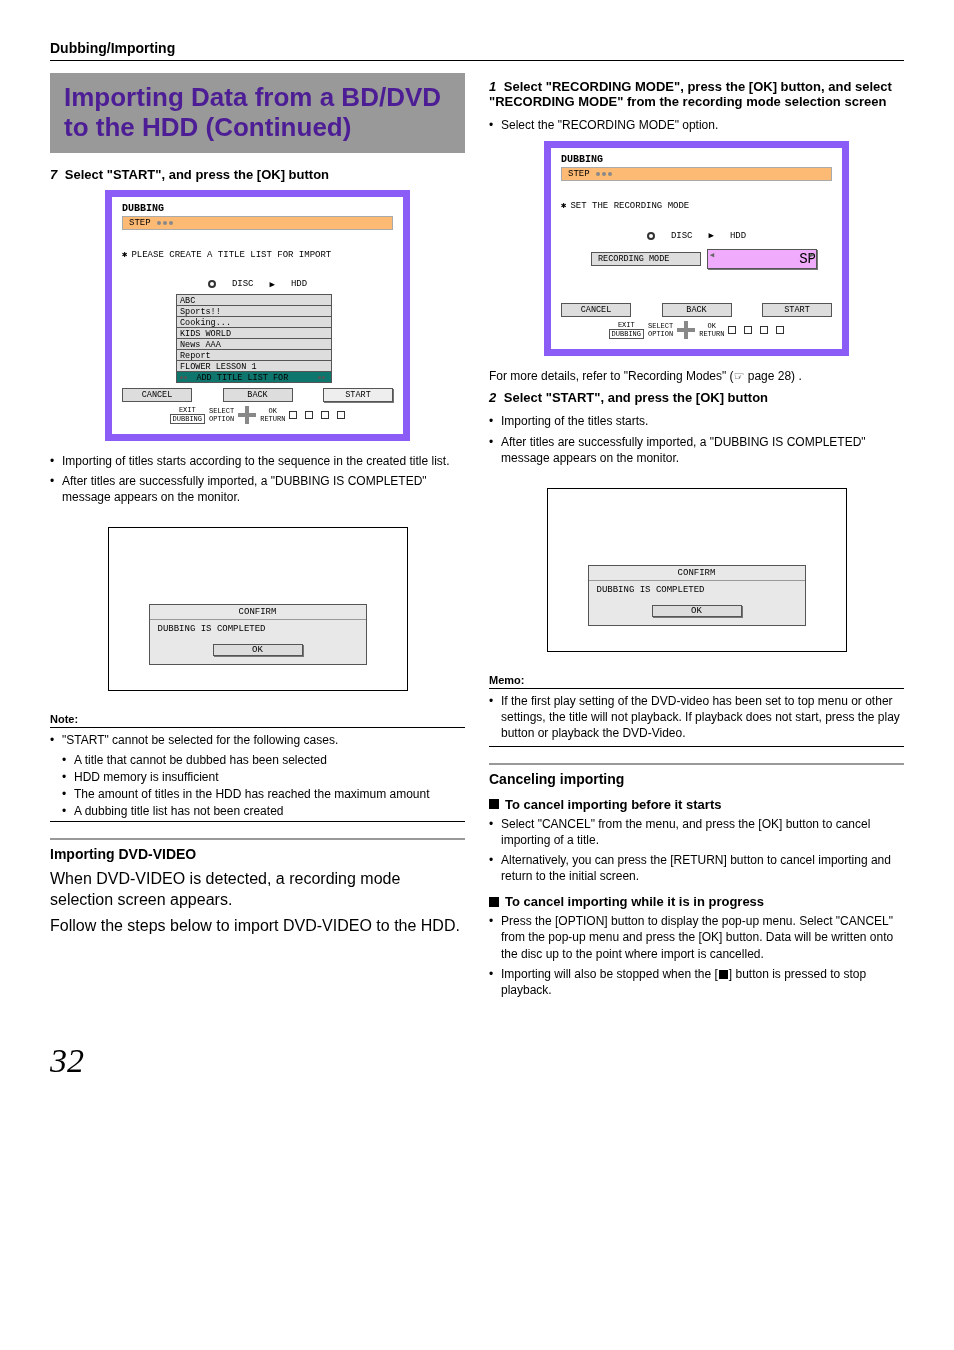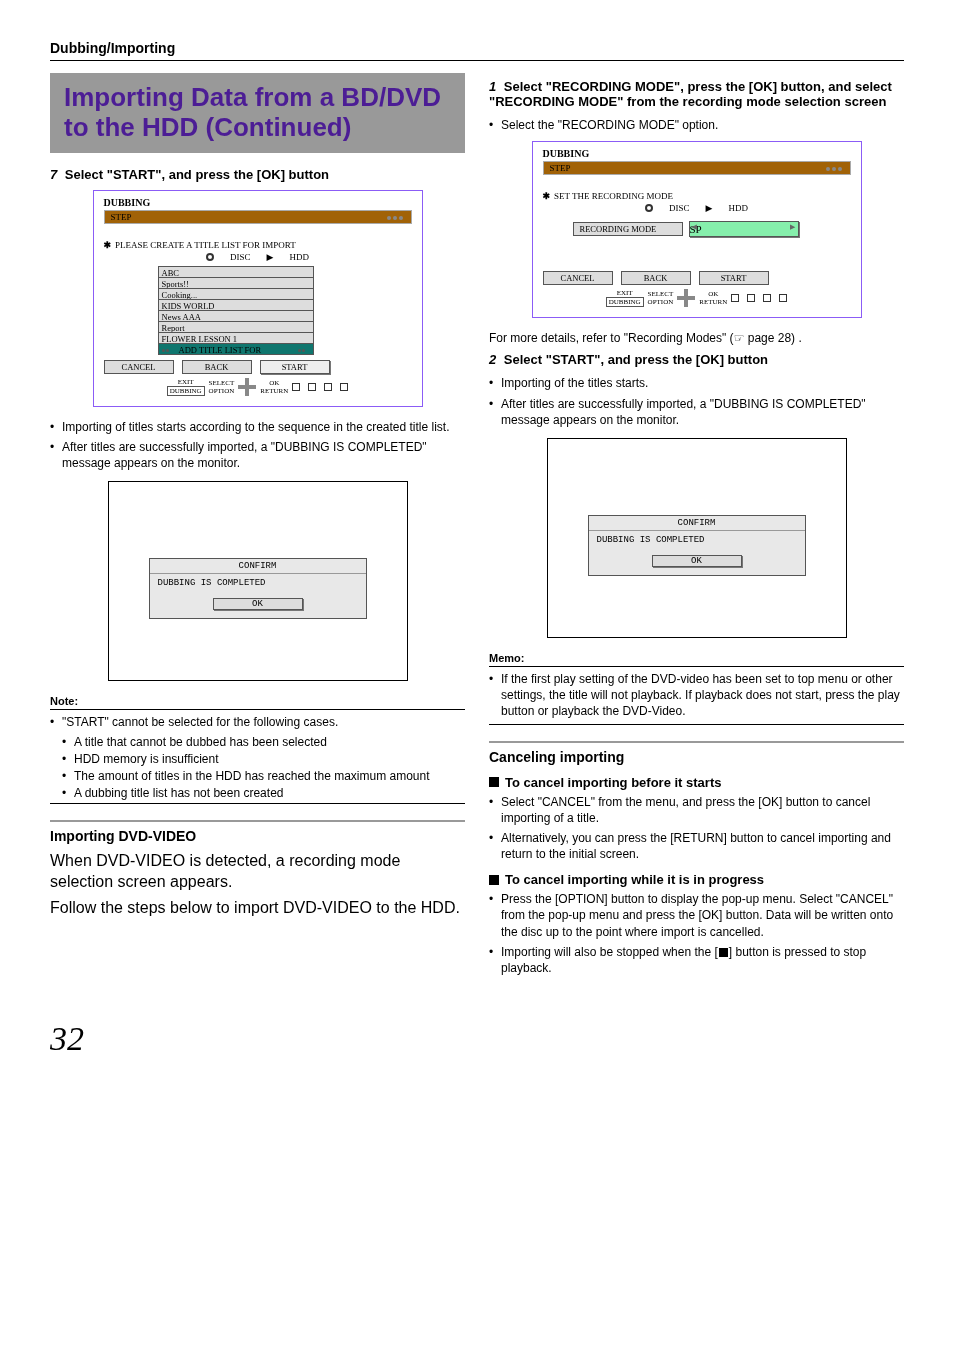--- a/index.html
+++ b/index.html
@@ -15,56 +15,56 @@
   .bullet::before { content: "•"; position: absolute; left: 0; }
   .sub-bullet { font-size: 12px; padding-left: 24px; position: relative; margin: 3px 0; }
   .sub-bullet::before { content: "•"; position: absolute; left: 12px; }
   .note-label, .memo-label { font-size: 11px; font-weight: bold; margin-top: 14px; }
   .note-rule, .memo-rule { border: none; border-top: 1px solid #000; margin: 2px 0 4px 0; }
   .sub-head { font-size: 14px; font-weight: bold; margin: 16px 0 6px 0; border-top: 2px solid #999; padding-top: 6px; }
   .plain { font-size: 16px; line-height: 1.35; margin: 4px 0; }
   .page-num { font-size: 34px; font-style: italic; font-family: Georgia, 'Times New Roman', serif; margin-top: 40px; }
 
   
-  .ui-box { border: 1px solid #8b5cf6; background: #fff; margin: 8px auto 12px auto; width: 330px; font-family: Liberation Serif, serif; font-size: 9px; color: #000; }
+  .ui-box { border: 7px solid #8b5cf6; background: #fff; margin: 8px auto 12px auto; width: 305px; font-family: Liberation Mono, monospace; font-size: 9px; color: #000; }
   .ui-inner { padding: 6px 10px 10px 10px; }
   .ui-title { font-weight: bold; font-size: 10px; margin-bottom: 2px; }
-  .ui-steprow { display: flex; align-items: center; gap: 6px; background: #a16207; border: 1px solid #aaa; padding: 1px 6px; margin-bottom: 16px; justify-content: space-between; }
+  .ui-steprow { display: flex; align-items: center; gap: 6px; background: #fdba74; border: 1px solid #aaa; padding: 1px 6px; margin-bottom: 0; }
   .ui-dots span { display: inline-block; width: 4px; height: 4px; background: #888; border-radius: 50%; margin-right: 2px; }
   .ui-star { font-weight: bold; margin-right: 4px; }
-  .ui-line { margin: 0 0; }
+  .ui-line { margin: 19px 0; }
   .ui-discrow { display: flex; align-items: center; gap: 16px; justify-content: center; margin: 2px 0 4px 0; }
   .ui-discrow .disc-icon { width: 8px; height: 8px; border-radius: 50%; background: #fff; border: 2px solid #333; display: inline-block; }
   .ui-list { margin-left: 30px; width: 180px; padding-left: 24px; }
   .ui-list div { border: 1px solid #555; background: #ddd; padding: 0 3px; margin-bottom: -1px; font-size: 8.5px; line-height: 12px; height: 12px; overflow: hidden; }
   .ui-list .add { background: #0f766e; display: flex; gap: 6px; }
   .ui-list .add .d3 span { display:inline-block;width:3px;height:3px;background:#555;border-radius:50%;margin-right:1px; vertical-align: middle; }
-  .ui-btnrow { display: flex; gap: 8px; justify-content: flex-start; margin-top: 6px; }
+  .ui-btnrow { display: flex; gap: 8px; justify-content: space-between; margin-top: 6px; }
   .ui-btn { border: 1px solid #555; background: #ddd; font-size: 8.5px; padding: 1px 0; width: 70px; text-align: center; }
   .ui-btn.start { background: #eee; box-shadow: 1px 1px 0 #777; }
   .ui-footer { display: flex; align-items: center; gap: 4px; margin-top: 4px; justify-content: center; }
   .ui-footer .lbl { font-size: 7px; text-align: center; line-height: 8px; }
   .ui-footer .box { border:1px solid #555; padding: 0 2px; font-size: 7px; }
   .ui-footer .cross { width: 18px; height: 18px; position: relative; }
   .ui-footer .cross::before { content:""; position:absolute; left:7px; top:0; width:4px; height:18px; background:#888; }
   .ui-footer .cross::after { content:""; position:absolute; top:7px; left:0; height:4px; width:18px; background:#888; }
   .ui-footer .sq { width: 8px; height: 8px; border: 1px solid #333; }
   .ui-footer .sqs { display:flex; gap: 8px; }
 
   
-  .confirm-box { border: 1px solid #000; width: 300px; height: 200px; margin: 10px auto; position: relative; background: #fff; }
+  .confirm-box { border: 1px solid #000; width: 300px; height: 164px; margin: 22px auto; position: relative; background: #fff; }
   .confirm-inner { position: absolute; left: 40px; right: 40px; top: 76px; border: 1px solid #555; background: #e8e8e8; font-family: "Courier New", monospace; font-size: 9px; }
   .confirm-head { text-align: center; border-bottom: 1px solid #999; padding: 2px 0; }
   .confirm-msg { padding: 4px 8px; }
   .confirm-ok { width: 90px; margin: 6px auto 8px auto; text-align: center; border: 1px solid #555; background: #ddd; box-shadow: 1px 1px 0 #777; }
 
   
   .rec-row { display: flex; align-items: center; gap: 6px; margin: 8px 30px; }
   .rec-label { border: 1px solid #555; background: #ddd; padding: 1px 6px; font-size: 8.5px; flex: 0 0 110px; text-align: left; }
-  .rec-val { border: 1px solid #555; background: #86efac; padding: 1px 0; font-size: 11px; flex: 0 0 110px; text-align: left; box-shadow: 1px 1px 0 #777; position: relative; }
+  .rec-val { border: 1px solid #555; background: #f0abfc; padding: 1px 0; font-size: 14px; flex: 0 0 110px; text-align: right; box-shadow: 1px 1px 0 #777; position: relative; }
   .rec-val::before { content:"◀"; position:absolute; left:2px; font-size:7px; color:#666; }
   .rec-val::after { content:"▶"; position:absolute; right:2px; font-size:7px; color:#666; }
 
   .square-filled { width: 10px; height: 10px; background: #000; display: inline-block; margin-right: 6px; vertical-align: middle; }
   .bullet-square { font-size: 13px; font-weight: bold; margin: 10px 0 4px 0; display: flex; align-items: center; }
   .stop-icon { display:inline-block; width:9px; height:9px; background:#000; vertical-align: -1px; margin: 0 1px; }
   .ref { font-size: 12px; }
 </style>
 </head>
 <body>

